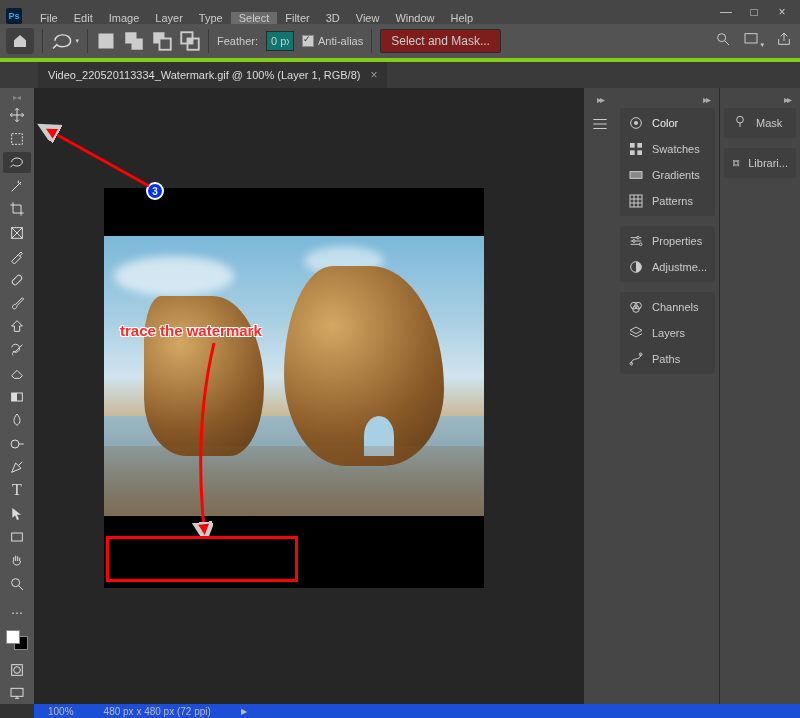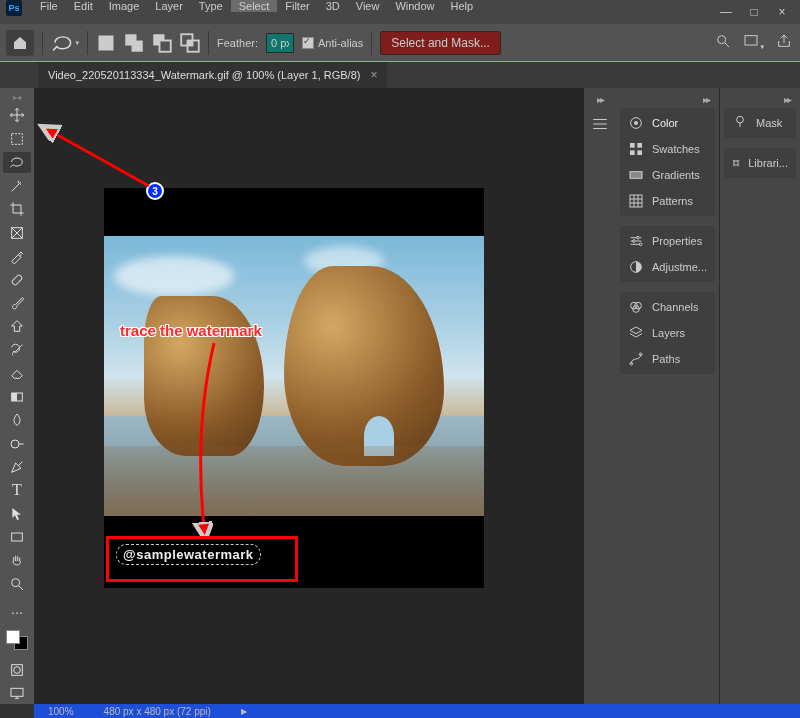--- a/index.html
+++ b/index.html
@@ -1,25 +1,25 @@
 <!DOCTYPE html>
 <html><head>
 <meta charset="utf-8">
 <style>
   * { box-sizing: border-box; margin: 0; padding: 0; font-family: "Segoe UI", Tahoma, sans-serif; }
   body { width: 800px; height: 718px; background: #323232; color: #ccc; overflow: hidden; position: relative; }
   
-  .menubar { height: 24px; background: #464646; display: flex; align-items: flex-start; padding: 0 6px; font-size: 11px; position: relative; }
+  .menubar { height: 24px; background: #464646; display: flex; align-items: flex-end; padding: 0 6px; font-size: 11px; position: relative; }
   .ps-logo { width: 16px; height: 16px; background: #001e36; color: #31a8ff; font-weight: bold; font-size: 9px; display: flex; align-items: center; justify-content: center; border-radius: 2px; margin-right: 10px; }
   .menubar .menu-item { padding: 0 8px; cursor: default; }
   .menubar .menu-item.hl { background: #6b6b6b; }
   .window-controls { position: absolute; right: 4px; top: 0; display: flex; gap: 0; }
   .window-controls span { width: 28px; height: 24px; display: flex; align-items: center; justify-content: center; font-size: 12px; }
   
-  .optionsbar { height: 38px; background: #535353; display: flex; align-items: center; padding: 0 6px; gap: 8px; border-bottom: 1px solid #84cc16; position: relative; }
+  .optionsbar { height: 38px; background: #535353; display: flex; align-items: center; padding: 0 6px; gap: 8px; border-bottom: 4px solid #84cc16; position: relative; }
   .home-btn { width: 28px; height: 26px; background: #3f3f3f; border-radius: 3px; display: flex; align-items: center; justify-content: center; }
   .tool-indicator { width: 28px; height: 26px; display: flex; align-items: center; justify-content: center; position: relative; }
   .tool-indicator .caret { font-size: 7px; margin-left: 1px; }
   .opt-divider { width: 1px; height: 24px; background: #3a3a3a; }
   .opt-icon { width: 20px; height: 20px; display: flex; align-items: center; justify-content: center; }
   .opt-label { font-size: 11px; color: #ccc; }
   .opt-input { background: #0f766e; border: 1px solid #2a2a2a; color: #ccc; width: 28px; height: 20px; font-size: 11px; padding: 0 4px; }
   .opt-check { display: flex; align-items: center; gap: 4px; font-size: 11px; }
   .opt-check .box { width: 12px; height: 12px; border: 1px solid #888; background: #ccc; position: relative; }
   .opt-check .box::after { content: "✓"; color: #333; font-size: 9px; position: absolute; top: -2px; left: 0; }
@@ -318,21 +318,20 @@
     <div class="anno-text">trace the watermark</div>
     <svg class="arrow-svg" style="top:250px;left:150" width="60" height="200">
         <defs>
           <marker id="ah2" markerWidth="8" markerHeight="8" refX="2" refY="3" orient="auto">
             <path d="M0 0 L6 3 L0 6 Z" fill="#ff0000"></path>
           </marker>
         </defs>
         <path d="M30 5 Q10 90 20 190" stroke="#ff0000" stroke-width="3" fill="none" marker-end="url(#ah2)"></path>
       </svg>
     <div class="redbox"></div>
-    <div class="watermark-sel">@samplewatermark</div>
   </div>
 
   <div class="collapse-panel">
     <div class="arrows">▸▸</div>
     <div style="margin-top:10px;color:#ccc"><svg width="18" height="18" viewBox="0 0 24 24">
           <path d="M3 6h18M3 12h18M3 18h18"></path>
         </svg></div>
   </div>
 
   <div class="rightpanels">

